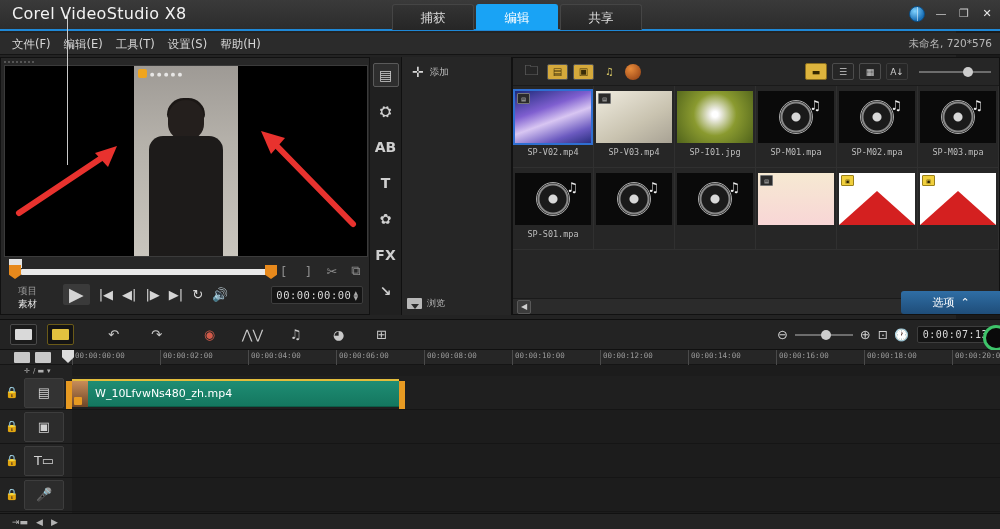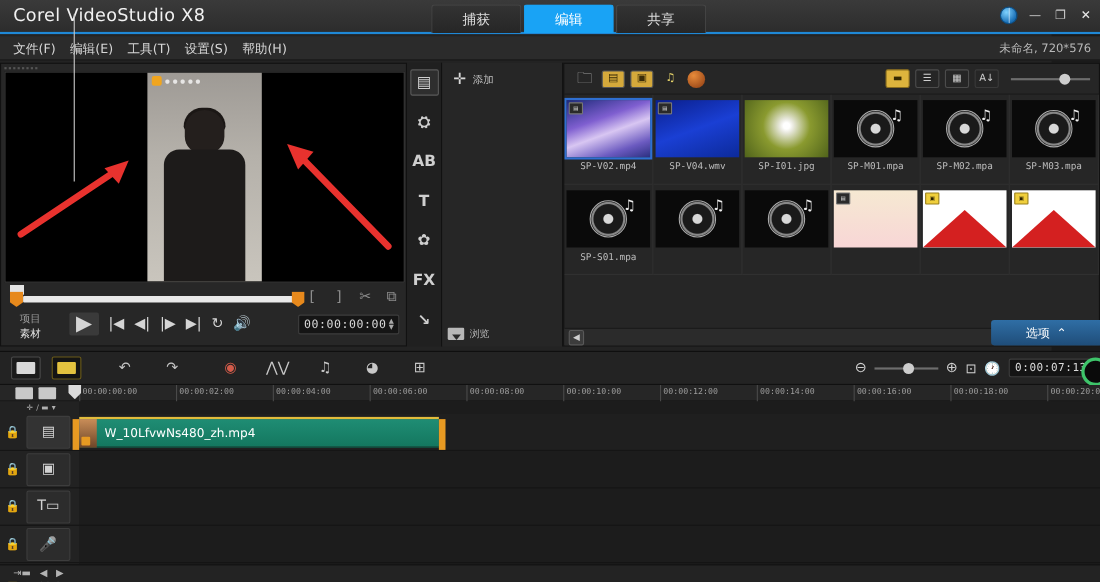--- a/index.html
+++ b/index.html
@@ -488,24 +488,24 @@
 
     <div class="grid">
 
       <div class="cell">
         <div class="thumb t-v02 sel">
             <span class="badge">▤</span>
           </div>
         <div class="cname">SP-V02.mp4</div>
       </div>
       <div class="cell">
-        <div class="thumb t-v04">
+        <div class="thumb t-v03">
             <span class="badge">▤</span>
           </div>
-        <div class="cname">SP-V04.wmv</div>
+        <div class="cname">SP-V03.mp4</div>
       </div>
       <div class="cell">
         <div class="thumb t-i01"></div>
         <div class="cname">SP-I01.jpg</div>
       </div>
 
       <div class="cell">
         <div class="thumb t-audio">
             <span class="vinyl">
               <span class="note">♫</span>

